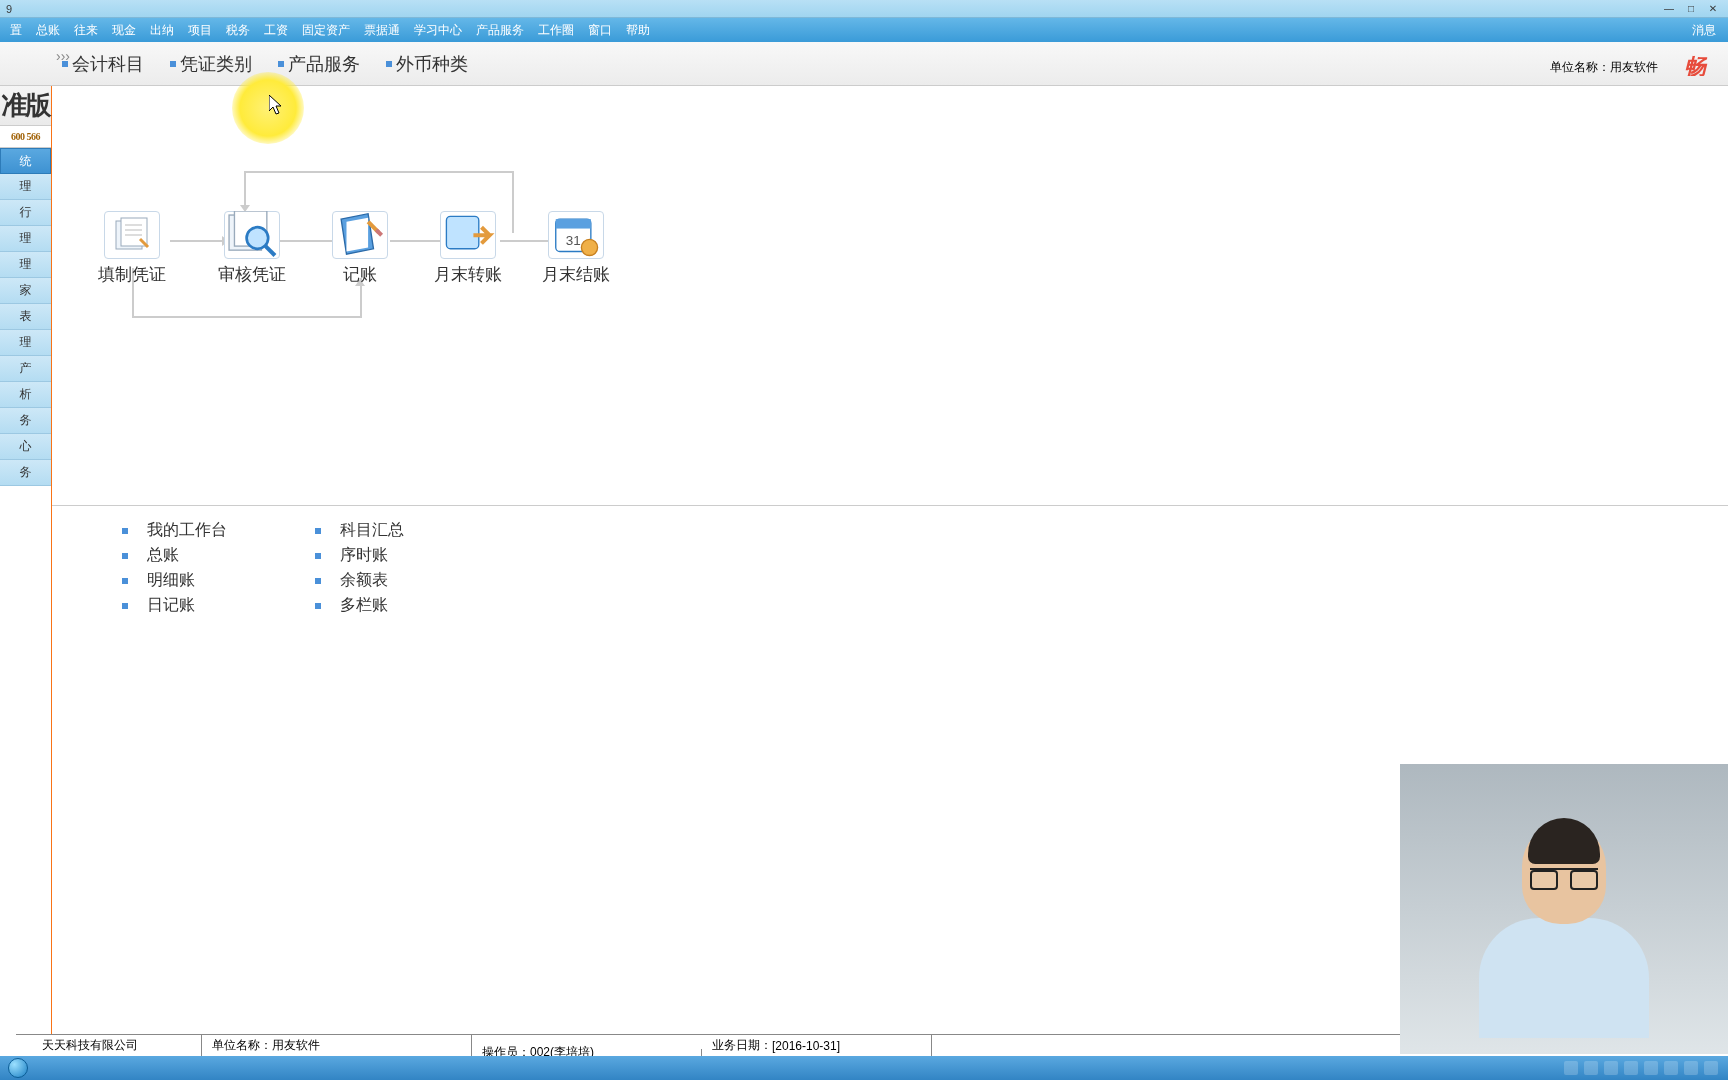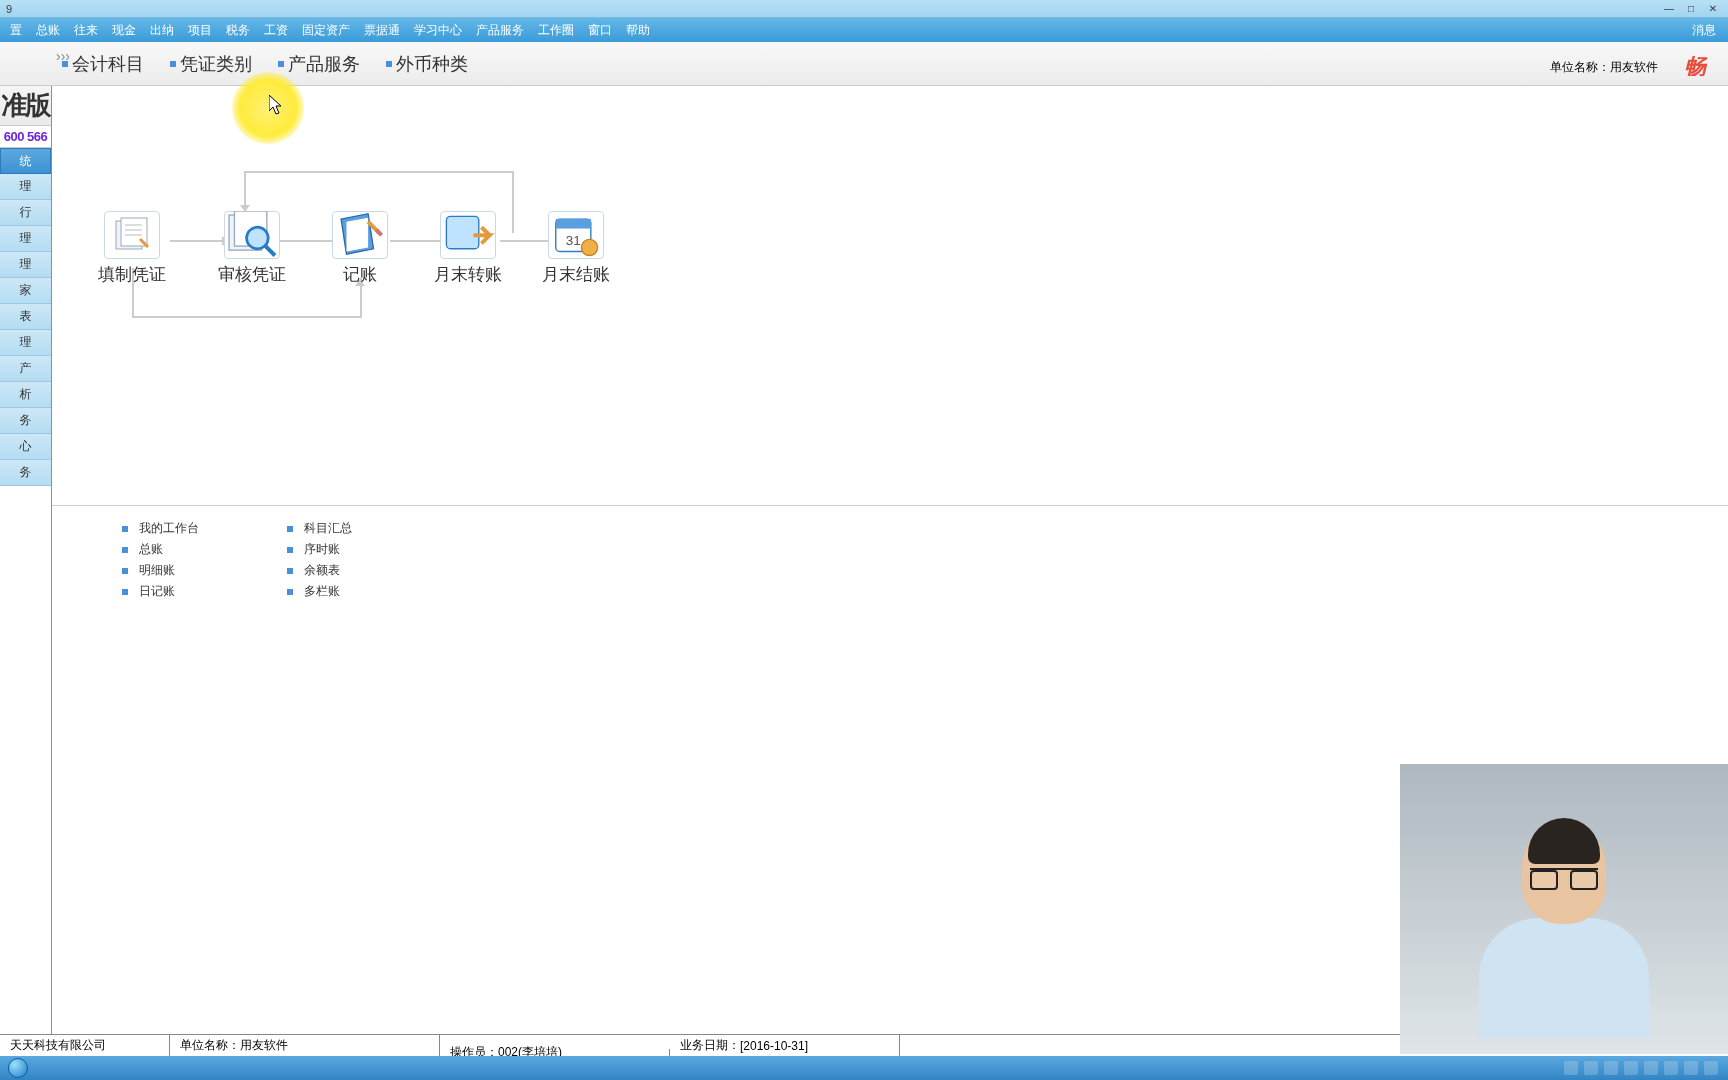--- a/index.html
+++ b/index.html
@@ -19,21 +19,21 @@
 .toolbar { height: 44px; background: linear-gradient(#f8f8f8,#ececec); border-bottom:1px solid #ccc; display:flex; align-items:center; padding:0 14px 0 62px; gap:26px; position:relative; }
 .toolbar .exp { position:absolute; left:56px; top:6px; font-size:14px; color:#888; }
 .tool-link { display:flex; align-items:center; gap:4px; color:#333; cursor:pointer; font-size:18px; }
 .tool-link .sq { width:6px; height:6px; background:#4a90d9; display:inline-block; }
 .toolbar .right { margin-left:auto; display:flex; align-items:flex-end; gap:26px; }
 .brand-logo { width:30px; height:24px; color:#e74c3c; font-size:22px; font-weight:bold; font-style:italic; overflow:hidden; }
 
 
 .sidebar { position:absolute; left:0; top:86px; width:52px; bottom:44px; background:#fff; border-right:1px solid #f97316; }
 .sidebar-head { height:40px; background:linear-gradient(#f5f5f5,#eaeaea); display:flex; align-items:center; justify-content:center; font-size:26px; font-weight:bold; color:#333; letter-spacing:-2px; border-bottom:1px solid #ccc;}
-.sidebar-phone { height:22px; display:flex; align-items:center; justify-content:center; font-size:13px; font-weight:bold; color:#6d28d9; border-bottom:1px solid #ccc; letter-spacing:-0.5px;}
+.sidebar-phone { height:22px; display:flex; align-items:center; justify-content:center; font-size:10px; font-weight:bold; color:#a16207; border-bottom:1px solid #ccc; letter-spacing:-0.5px;font-family:Liberation Serif, serif;}
 .side-item { height:26px; display:flex; align-items:center; justify-content:center; background:linear-gradient(#cde8f7,#b4dcf2); border-bottom:1px solid #9cc8e2; color:#333; font-size:12px; cursor:pointer;}
 .side-item.active { background:linear-gradient(#5aa8e0,#3e92d2); color:#fff; border:1px solid #2d7bb8; }
 
 
 .canvas { position:absolute; left:52px; top:86px; right:0; bottom:46px; background:#fff; }
 .flow-area { position:relative; height:420px; border-bottom:1px solid #ccc; }
 .flow-node { position:absolute; width:80px; text-align:center; cursor:pointer;}
 .flow-icon { width:56px; height:48px; margin:0 auto 4px; background:#fff; border:1px solid #c8d8e8; border-radius:4px; position:relative; display:flex; align-items:center; justify-content:center;}
 .flow-label { font-size:17px; color:#333;text-align:center; }
 .arrow { position:absolute; height:2px; background:#ccc; }
@@ -44,25 +44,25 @@
 
 
 .highlight { position:absolute; width:72px; height:72px; border-radius:50%; background:radial-gradient(circle,#fff176 0%,#ffeb3b 55%,rgba(255,235,59,0) 78%); pointer-events:none; }
 
 
 .doc-icon { width:40px; height:36px; }
 
 
 .links-area { padding:14px 70px; display:flex; gap:88px; align-items:flex-start; }
 .link-col { display:flex; flex-direction:column; gap:4px; }
-.mini-link { display:flex; align-items:center; gap:11px; color:#333; cursor:pointer; font-size:12px; }
+.mini-link { display:flex; align-items:center; gap:19px; color:#333; cursor:pointer; font-size:16px; }
 .mini-link .sq { width:6px; height:6px; background:#4a90d9; display:inline-block; }
 
 
-.statusbar { position:absolute; left:0; right:0; bottom:24px; height:22px; background:#fff; border-top:1px solid #888; display:flex; font-size:12px; }
+.statusbar { position:absolute; left:16px; right:0; bottom:24px; height:22px; background:#fff; border-top:1px solid #888; display:flex; font-size:12px;padding-left:16px; }
 .statusbar .cell { border-right:1px solid #888; padding:3px 10px; display:flex; align-items:center; white-space:nowrap;}
 .sb-a { width:170px;} .sb-b { width:270px;} .sb-c { width:230px;margin-top:14px;} .sb-d { width:230px;} .sb-e { flex:1;}
 
 
 .taskbar { position:absolute; left:0; right:0; bottom:0; height:24px; background:linear-gradient(#5aa8e0,#3284c4); display:flex; align-items:center; }
 .start-btn { width:36px; height:24px; display:flex; align-items:center; justify-content:center; }
 .orb { width:20px; height:20px; border-radius:50%; background:radial-gradient(circle at 30% 30%,#9be0ff,#1b7fc4); border:1px solid #0b5d96;}
 .tray { margin-left:auto; display:flex; gap:6px; align-items:center; padding:0 10px; color:#fff; font-size:11px;}
 .tray-icon { width:14px; height:14px; background:rgba(255,255,255,.2); border-radius:2px; display:inline-block;}
 

